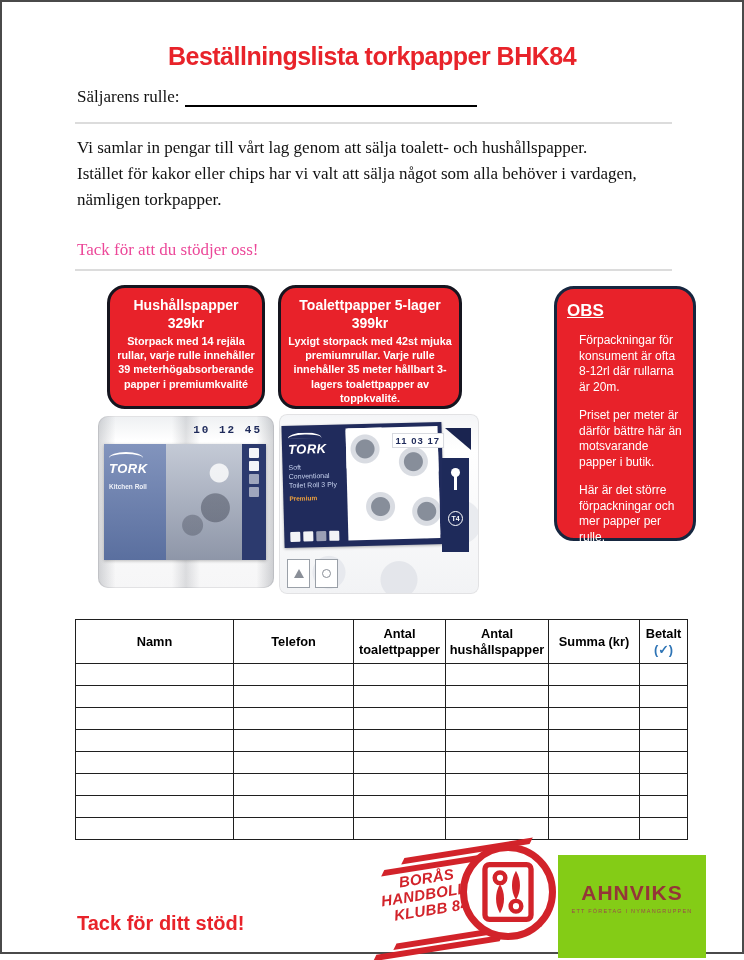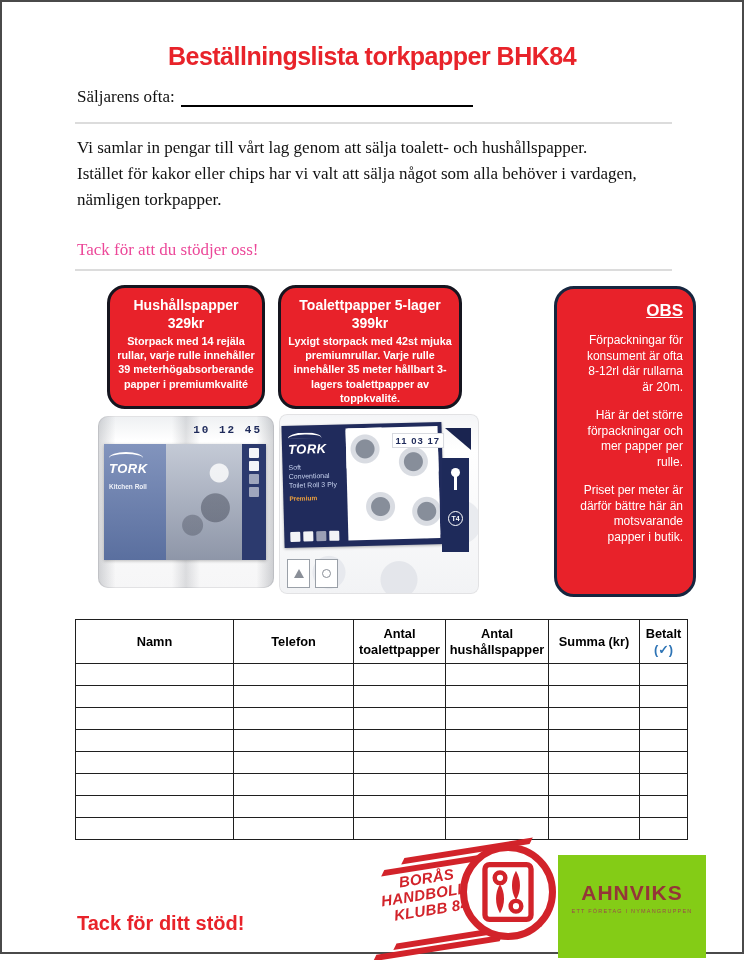--- a/index.html
+++ b/index.html
@@ -25,23 +25,23 @@
   
   .offer-box { position:absolute; top:283px; height:124px; background:#e8222a;
                border:3px solid #15151f; border-radius:18px; color:#fff; text-align:center;
                padding:8px 7px 6px; }
   .offer-1 { left:105px; width:158px; }
   .offer-2 { left:276px; width:184px; }
   .offer-title { font-size:14px; font-weight:800; line-height:18px; }
   .offer-desc { font-size:10.8px; font-weight:700; line-height:14.2px; margin-top:2px; }
 
   
-  .obs-box { position:absolute; left:552px; top:284px; width:142px; height:311px;
+  .obs-box { position:absolute; left:552px; top:284px; width:142px; height:255px;
              background:#e8222a; border:3px solid #16263f; border-radius:20px; color:#fff;
-             text-align:right; padding:12px 10px; }
+             text-align:left; padding:12px 10px; }
   .obs-title { font-size:17px; font-weight:800; text-decoration:underline; margin-bottom:12px; }
   .obs-par { font-size:12px; font-weight:400; line-height:15.5px; margin-bottom:13px;margin-left:12px; }
 
   
   .pk1 { position:absolute; left:96px; top:414px; width:176px; height:172px;
          border-radius:10px; background:linear-gradient(180deg,#eef0f2 0,#ffffff 14%,#f6f6f7 100%);
          box-shadow:inset 0 0 0 1px #e2e2e4; overflow:hidden; }
   .pk1::before { content:""; position:absolute; inset:0;
       background:linear-gradient(90deg, rgba(90,95,105,.25) 0, rgba(255,255,255,0) 10% 42%,
                  rgba(90,95,105,.18) 50%, rgba(255,255,255,0) 58% 90%, rgba(90,95,105,.28) 100%); }
@@ -137,21 +137,21 @@
                    font-weight:800; }
 </style>
 </head>
 <body>
 
 <div class="page">
 
   <h1 class="doc-title">Beställningslista torkpapper BHK84</h1>
 
   <div class="seller-row">
-    <span>Säljarens ofta:</span><span class="seller-line"></span>
+    <span>Säljarens rulle:</span><span class="seller-line"></span>
   </div>
 
   <div class="divider divider-1"></div>
 
   <div class="intro">
     <div>Vi samlar in pengar till vårt lag genom att sälja toalett- och hushållspapper.</div>
     <div>Istället för kakor eller chips har vi valt att sälja något som alla behöver i vardagen,</div>
     <div>nämligen torkpapper.</div>
   </div>
   <div class="intro-thanks">Tack för att du stödjer oss!</div>
@@ -170,22 +170,22 @@
     <div class="offer-title">
       <div>Toalettpapper 5-lager</div>
       <div>399kr</div>
     </div>
     <div class="offer-desc">Lyxigt storpack med 42st mjuka premiumrullar. Varje rulle innehåller 35 meter hållbart 3-lagers toalettpapper av toppkvalité.</div>
   </div>
 
   <div class="obs-box">
     <div class="obs-title">OBS</div>
     <div class="obs-par">Förpackningar för konsument är ofta 8-12rl där rullarna är 20m.</div>
+    <div class="obs-par">Priset per meter är därför bättre här än motsvarande papper i butik.</div>
     <div class="obs-par">Här är det större förpackningar och mer papper per rulle.</div>
-    <div class="obs-par">Priset per meter är därför bättre här än motsvarande papper i butik.</div>
   </div>
 
   <div class="pk1">
     <div class="pk1-code">10 12 45</div>
     <div class="pk1-band">
       <div class="pk1-label">
         <span class="tork-wave"></span>
         <span class="tork-logo">TORK</span>
         <div class="pk1-sub">Kitchen Roll</div>
       </div>

